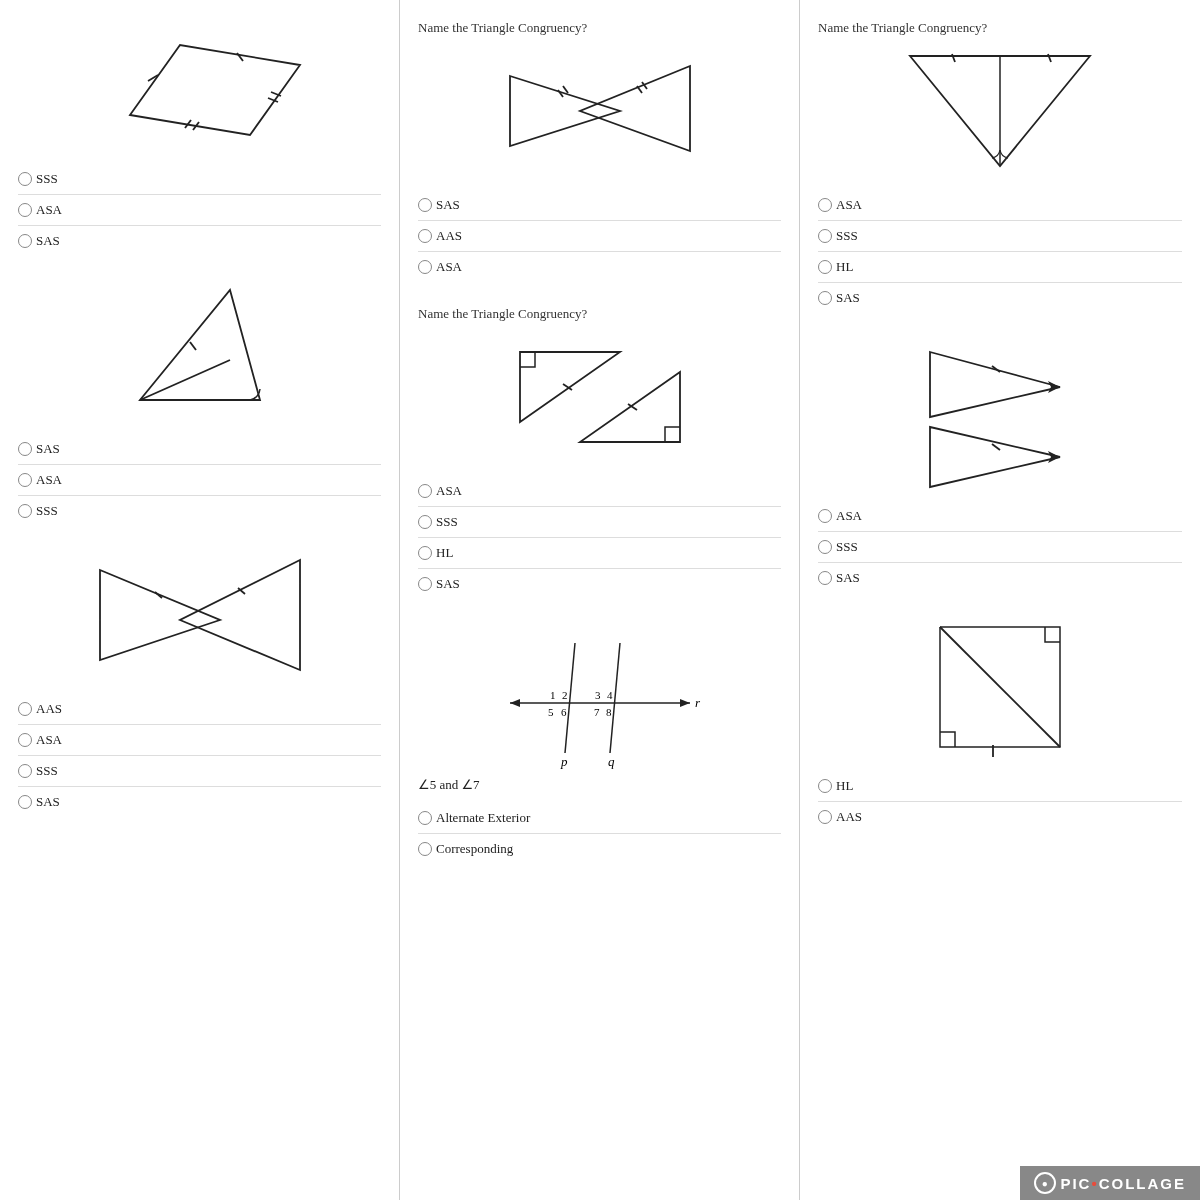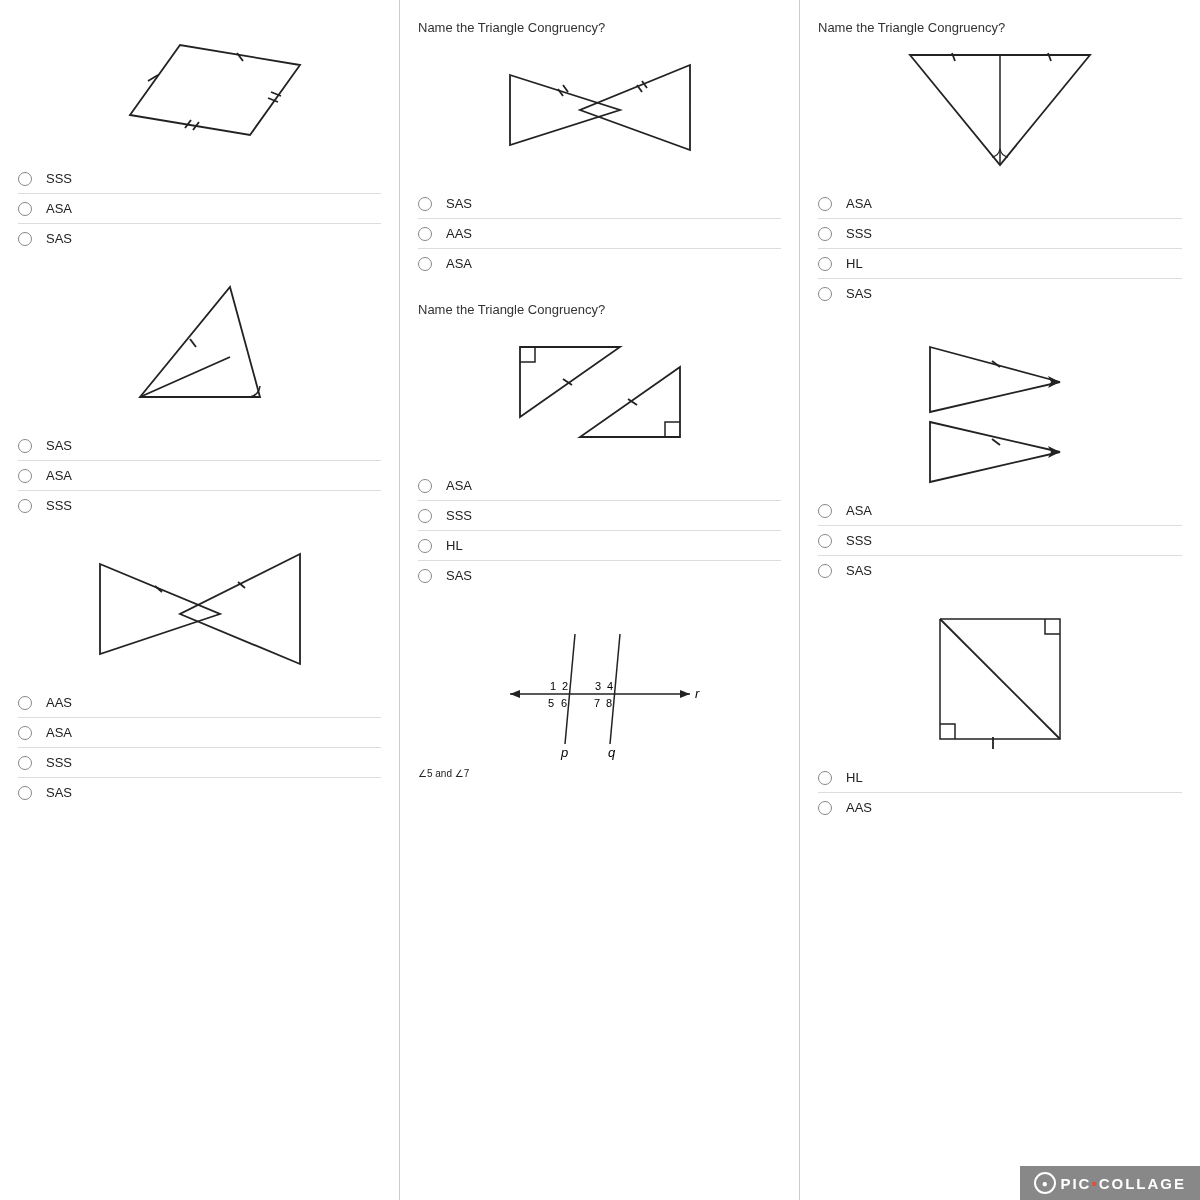--- a/index.html
+++ b/index.html
@@ -14,20 +14,21 @@
     .page {
       display: grid;
       grid-template-columns: 1fr 1fr 1fr;
       width: 1200px;
       background: #fff;
     }
     .col {
       padding: 20px 18px;
       border-right: 1px solid #ccc;
       min-height: 1200px;
+      font-family: Liberation Serif, serif;
     }
     .col:last-child { border-right: none; }
 
     .question-block {
       margin-bottom: 24px;
     }
     .question-label {
       font-size: 13px;
       color: #333;
       margin-bottom: 10px;
@@ -42,21 +43,21 @@
     .options-list {
       list-style: none;
       padding: 0;
     }
     .options-list li {
       display: flex;
       align-items: center;
       padding: 7px 0;
       border-bottom: 1px solid #ddd;
       font-size: 13px;
-      gap: 14px;
+      gap: 4px;
     }
     .options-list li:last-child { border-bottom: none; }
     .radio-circle {
       width: 14px;
       height: 14px;
       border-radius: 50%;
       border: 1.5px solid #888;
       display: inline-block;
       flex-shrink: 0;
       background: #fff;
@@ -277,21 +278,31 @@
           <text x="60" y="76" font-size="11">1</text>
           <text x="72" y="76" font-size="11">2</text>
           <text x="105" y="76" font-size="11">3</text>
           <text x="117" y="76" font-size="11">4</text>
           <text x="58" y="93" font-size="11">5</text>
           <text x="71" y="93" font-size="11">6</text>
           <text x="104" y="93" font-size="11">7</text>
           <text x="116" y="93" font-size="11">8</text>
         </svg>
       </div>
-      <div style="font-size:10px;margin-bottom:10px;">∠5 and ∠7</div>
+      <div style="font-size:13px;margin-bottom:10px;">∠5 and ∠7</div>
+      <ul class="options-list">
+        <li>
+            <span class="radio-circle"></span>
+            <span>Alternate Exterior</span>
+          </li>
+        <li>
+            <span class="radio-circle"></span>
+            <span>Corresponding</span>
+          </li>
+      </ul>
     </div>
 
   </div>
 
   <div class="col">
 
     <div class="question-block">
       <div class="question-label">Name the Triangle Congruency?</div>
       <div class="diagram-area">
         <svg width="200" height="130" viewBox="0 0 200 130">

